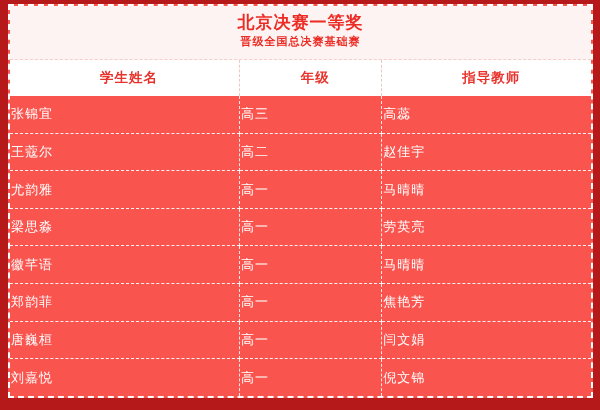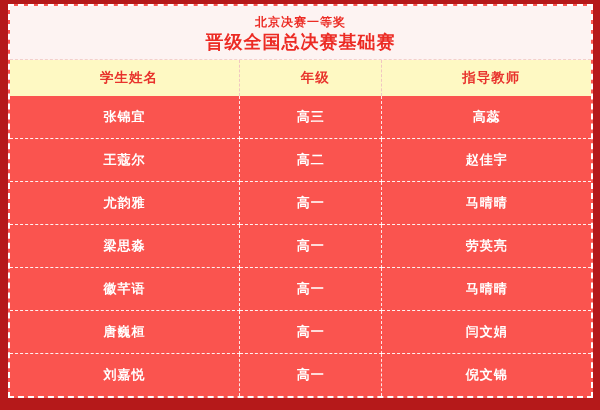--- a/index.html
+++ b/index.html
@@ -40,59 +40,58 @@
     box-sizing: border-box;
     background: #fdf3f2;
     padding: 7px 0 8px 0;
     text-align: center;
     border-bottom: 1px dashed #f3cfcb;
     flex: 0 0 auto;
   }
   .title-line {
     color: #ec2b24;
     font-weight: bold;
-    font-size: 12px;
+    font-size: 17px;
     line-height: 19px;
     letter-spacing: 1px;
   }
   .title-line.sub {
-    font-size: 18px;
+    font-size: 11px;
   }
 
   
   .award-table {
     width: 100%;
     border-collapse: collapse;
     table-layout: fixed;
     flex: 1 1 auto;
   }
   .award-table col.col-name  { width: 39.5%; }
   .award-table col.col-grade { width: 24.5%; }
   .award-table col.col-teacher { width: 36%; }
 
   .award-table thead th {
-    background: #fef9c3;
+    background: #ffffff;
     color: #e8332c;
     font-size: 13.5px;
     font-weight: bold;
     height: 34px;
     text-align: center;
     letter-spacing: 1px;
     border-right: 1px dashed #f0c6c2;
     padding-left: 10px;
   }
   .award-table thead th:last-child { border-right: none; }
 
   .award-table tbody td {
     background: #fa544f;
     color: #ffffff;
     font-size: 13px;
-    font-weight: bold;
+    font-weight: normal;
     height: 31px;
-    text-align: center;
     letter-spacing: 1px;
     border-bottom: 1px dashed rgba(255,255,255,0.92);
     border-right: 1px dashed rgba(255,255,255,0.85);
   }
   .award-table tbody td:last-child { border-right: none; }
   .award-table tbody tr:last-child td { border-bottom: none; }
 </style>
 </head>
 <body>
 
@@ -137,20 +136,25 @@
             <td>梁思淼</td>
             <td>高一</td>
             <td>劳英亮</td>
           </tr>
           <tr>
             <td>徽芊语</td>
             <td>高一</td>
             <td>马晴晴</td>
           </tr>
           <tr>
+            <td>郑韵菲</td>
+            <td>高一</td>
+            <td>焦艳芳</td>
+          </tr>
+          <tr>
             <td>唐巍桓</td>
             <td>高一</td>
             <td>闫文娟</td>
           </tr>
           <tr>
             <td>刘嘉悦</td>
             <td>高一</td>
             <td>倪文锦</td>
           </tr>
         </tbody>

